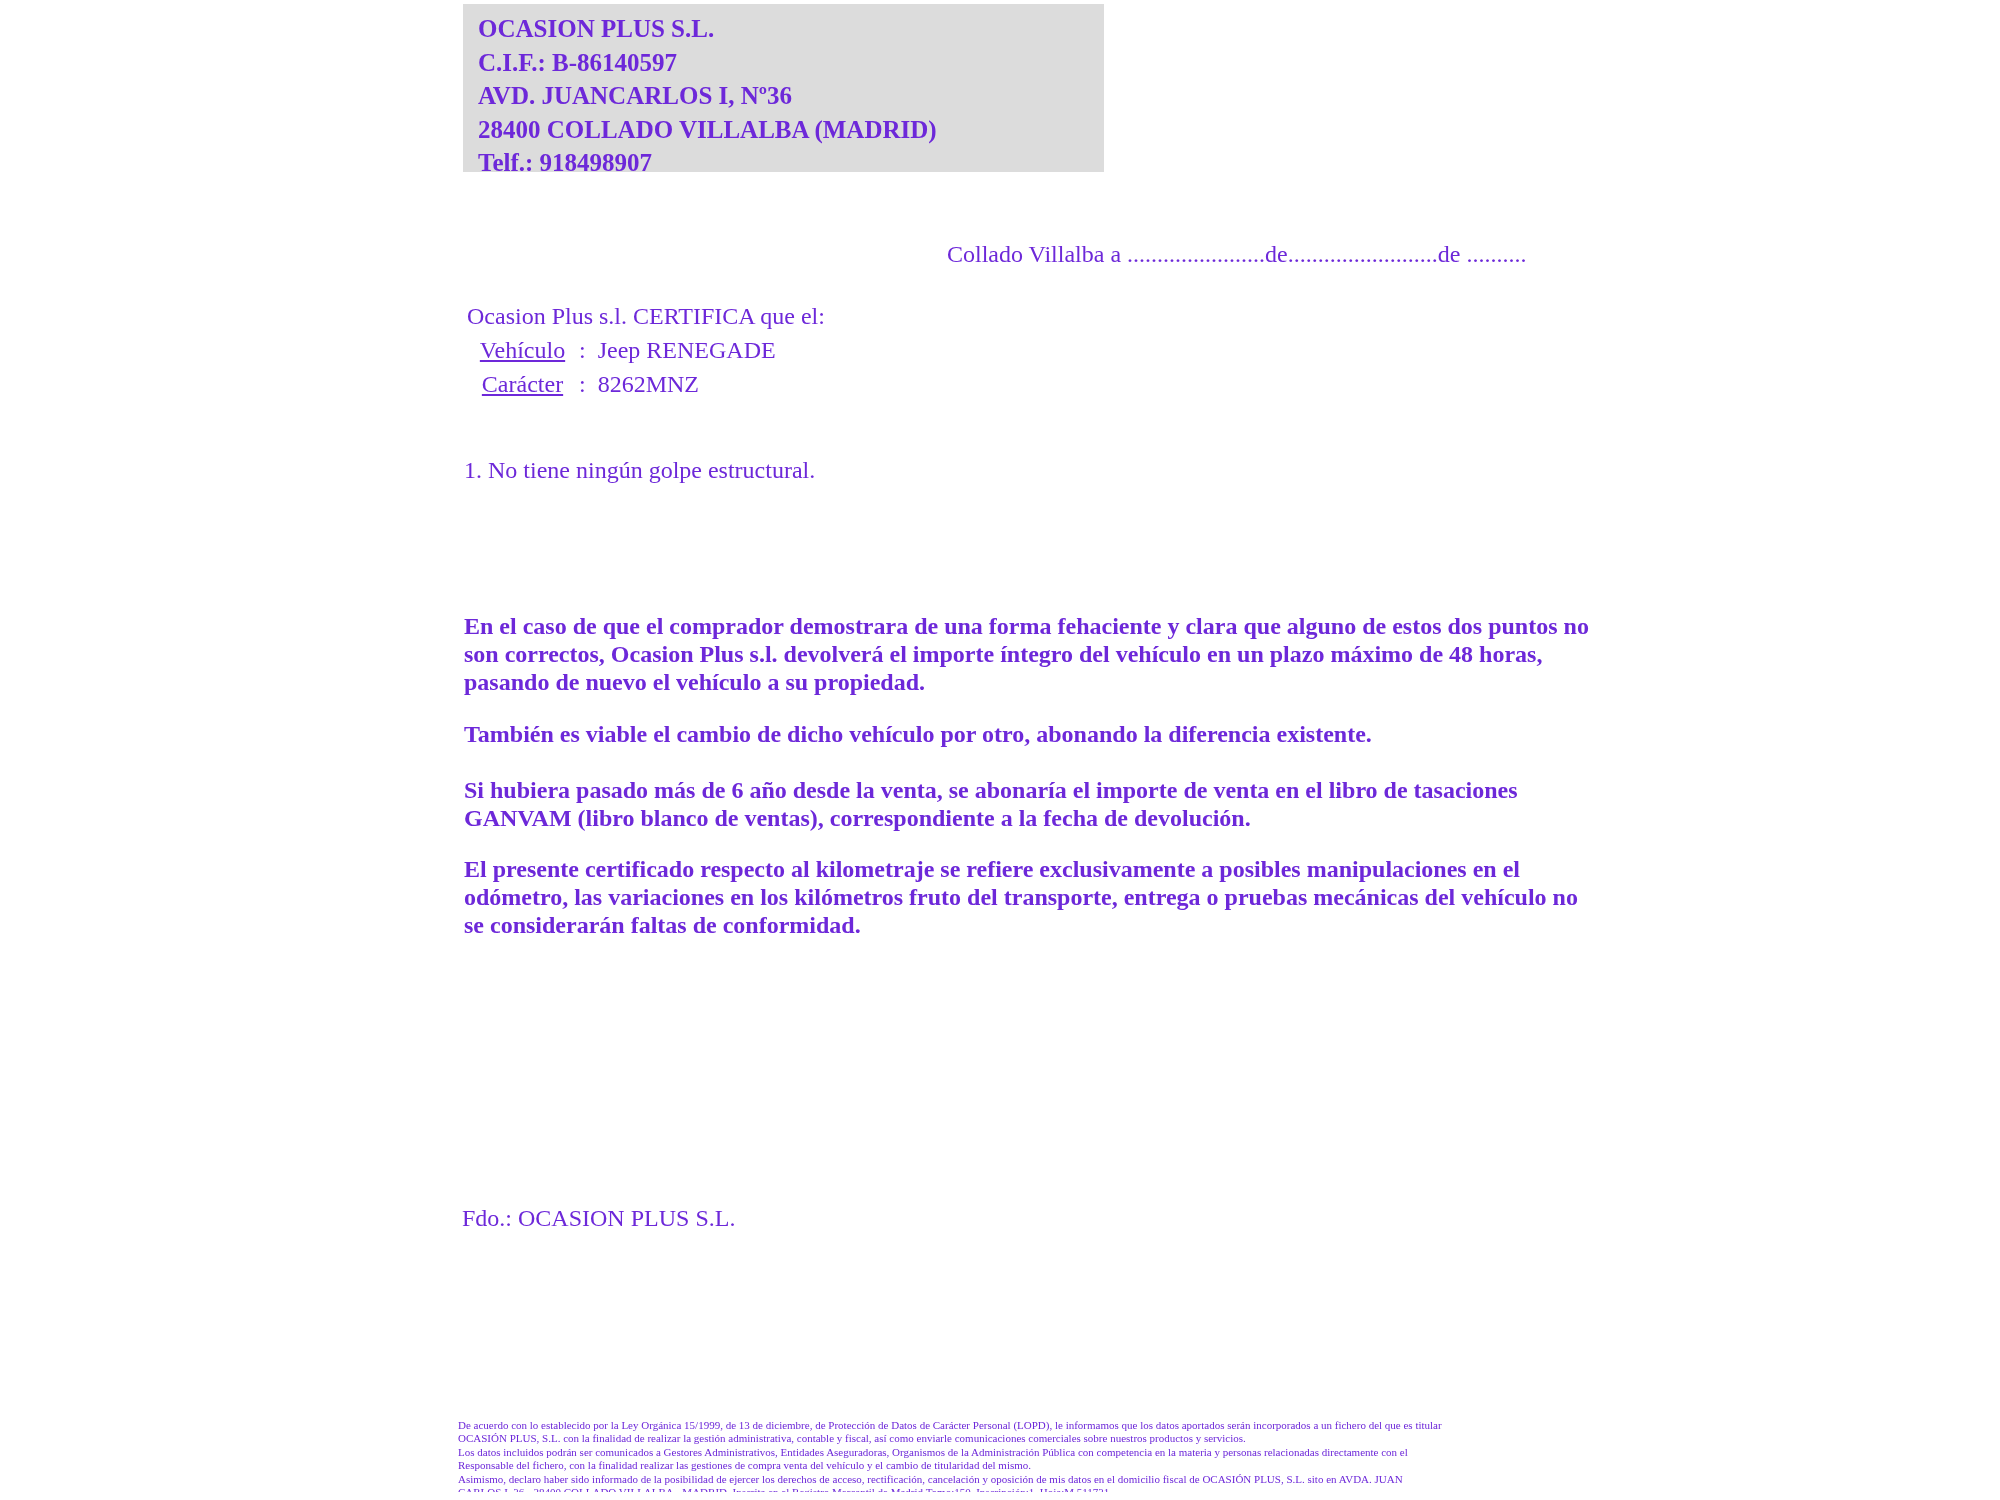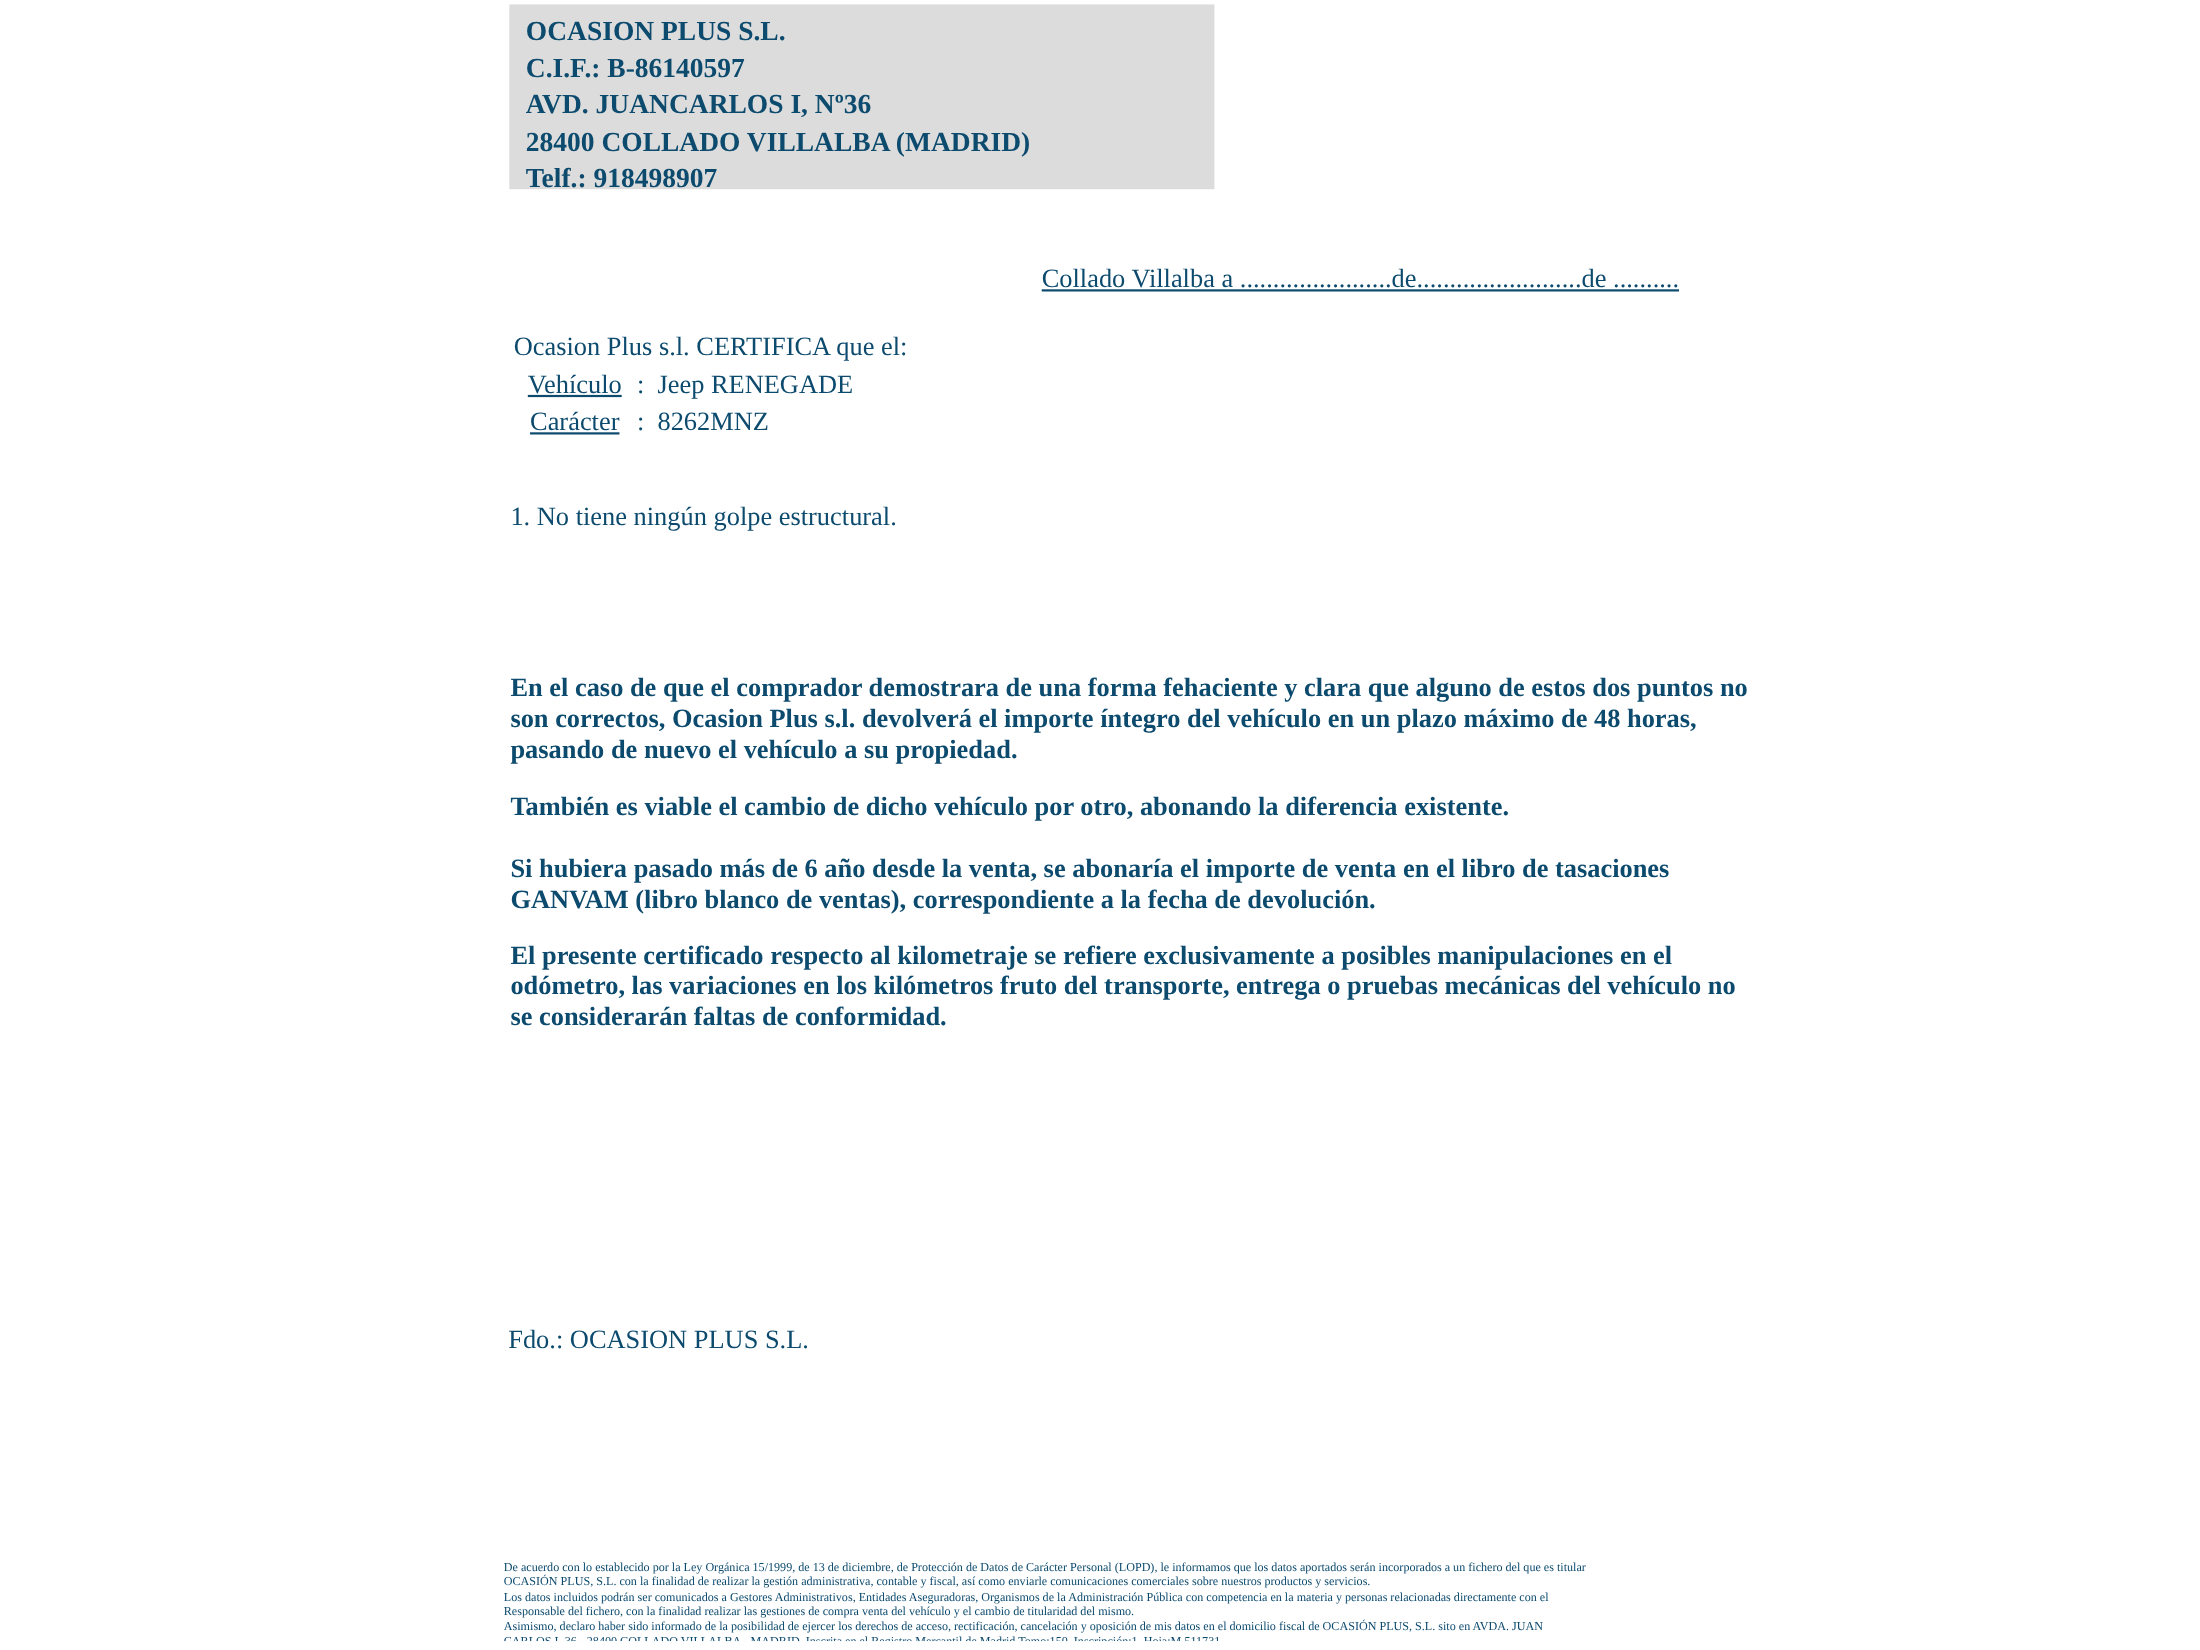--- a/index.html
+++ b/index.html
@@ -6,21 +6,21 @@
     margin: 0;
     padding: 0;
     background: #ffffff;
   }
   .page {
     position: relative;
     width: 2000px;
     height: 1492px;
     background: #ffffff;
     font-family: "Liberation Serif", "DejaVu Serif", serif;
-    color: #0c4a6e;
+    color: #6d28d9;
     overflow: hidden;
   }
   .header-box {
     position: absolute;
     left: 463px;
     top: 4px;
     width: 641px;
     height: 168px;
     background: #dcdcdc;
   }
@@ -30,21 +30,20 @@
     font-weight: bold;
     line-height: 33.5px;
     white-space: pre;
   }
   .date-line {
     position: absolute;
     left: 947px;
     top: 241px;
     font-size: 24px;
     white-space: pre;
-    text-decoration: underline;
   }
   .cert-intro {
     position: absolute;
     left: 467px;
     top: 303px;
     font-size: 24px;
   }
   .cert-row {
     position: absolute;
     left: 466px;

